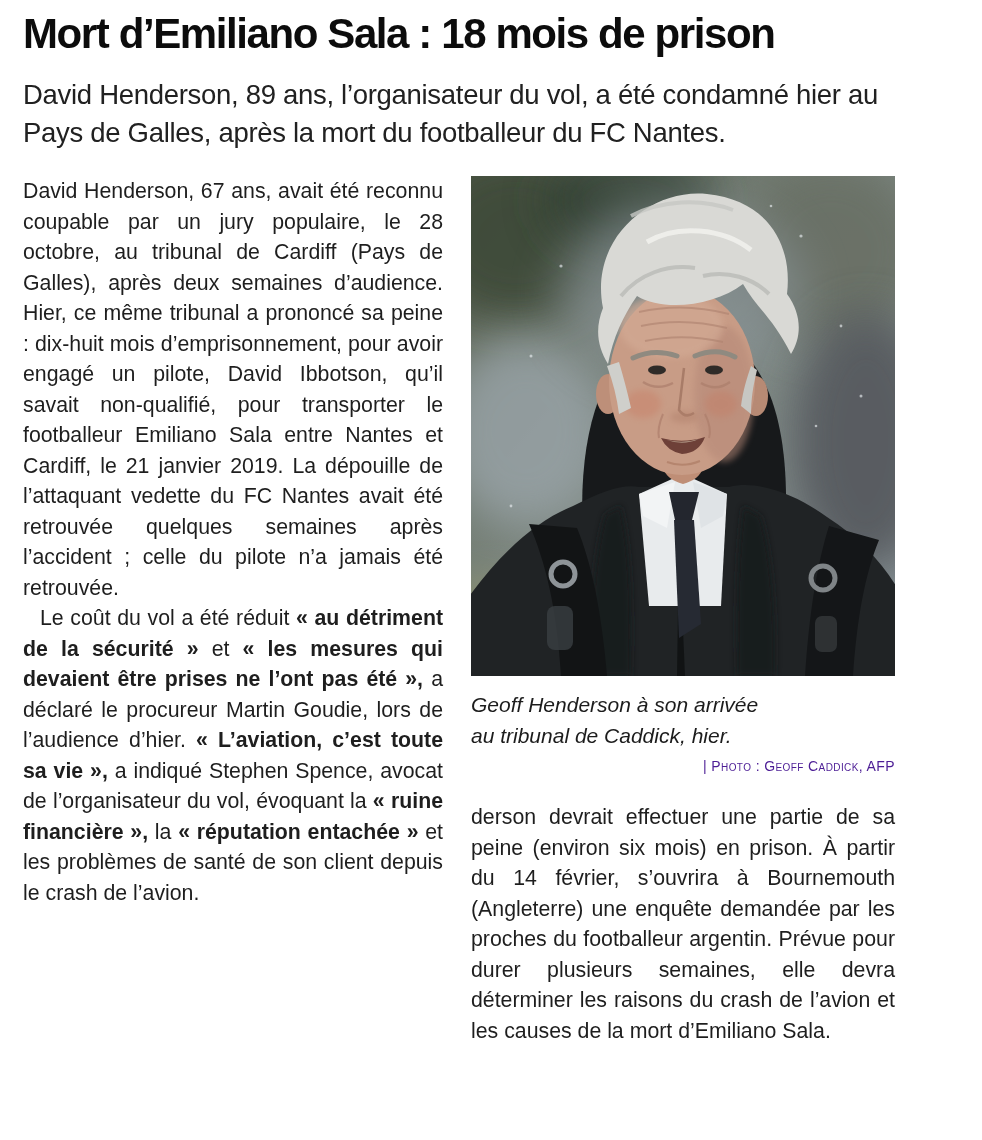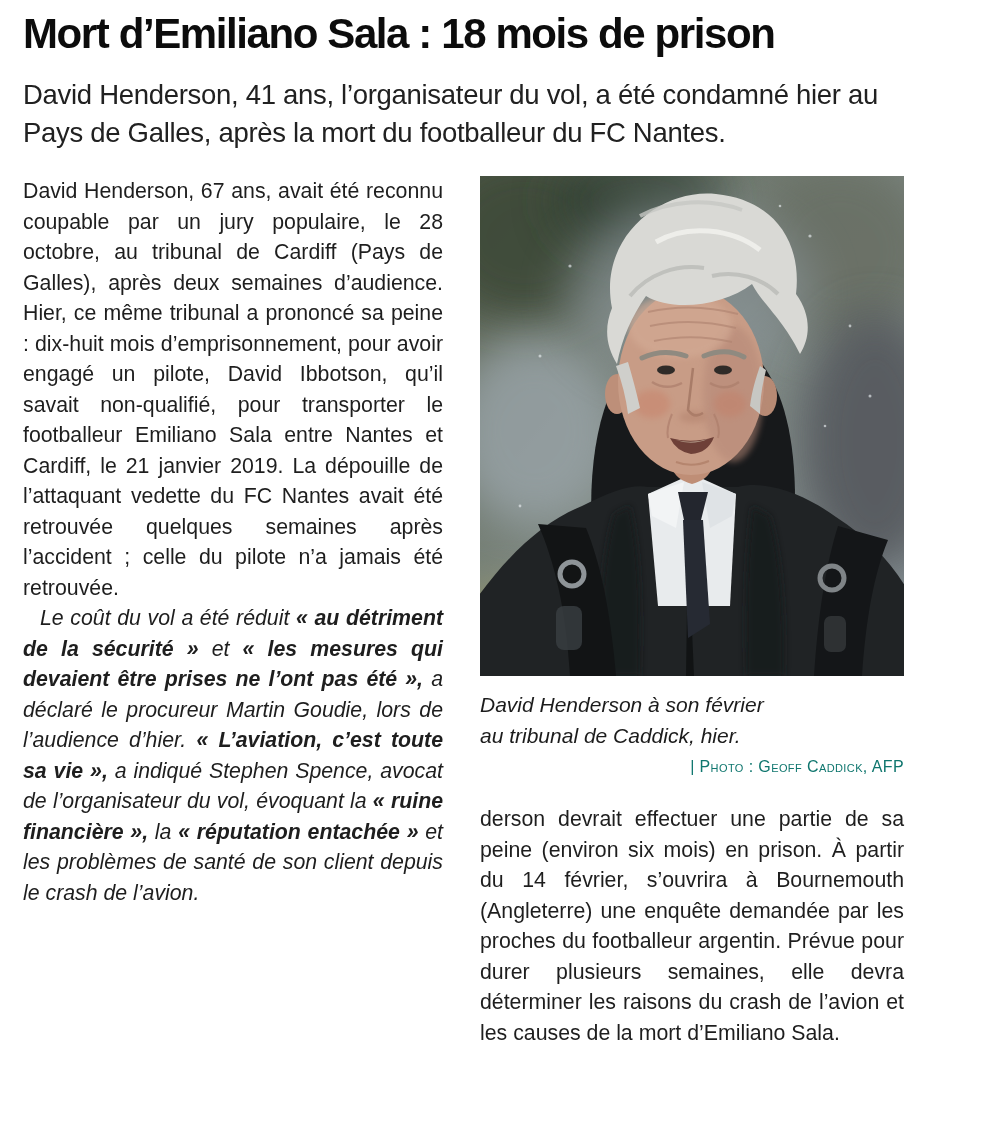--- a/index.html
+++ b/index.html
@@ -15,59 +15,59 @@
     font-size: 42px; line-height: 48px;
     font-weight: 700; letter-spacing: -1.4px;
     color: #0c0c0c; margin: 0;
   }
   .standfirst {
     margin-top: 18px;
     font-size: 27.5px; line-height: 38px;
     letter-spacing: -0.3px;
     color: #212121;
   }
-  .columns { display: flex; gap: 37px; margin-top: 24px; }
+  .columns { display: flex; gap: 28px; margin-top: 24px; }
   .col-left  { width: 420px; }
   .col-right { width: 424px; }
 
   .bodytext p {
     margin: 0;
     font-size: 21.3px; line-height: 30.5px;
     text-align: justify;
     color: #1e1e1e;
     hyphens: auto; -webkit-hyphens: auto;
   }
-  .bodytext p.indent { text-indent: 17px; font-style: italic; }
+  .bodytext p.indent { text-indent: 17px; }
   .bodytext b { font-weight: 700; }
 
   figure { margin: 0; }
   .photo-frame { width: 424px; height: 500px; display: block; }
   .caption {
     margin-top: 13px;
     font-size: 21px; line-height: 31px;
     font-style: italic; color: #1c1c1c;
   }
   .credit {
     margin-top: 7px;
-    font-size: 16px;
+    font-size: 14px;
     font-variant: small-caps;
     letter-spacing: 0.4px;
-    color: #0f766e;
+    color: #4c1d95;
     text-align: right;
   }
   .continuation { margin-top: 28px; }
 </style>
 </head>
 <body>
 
 <div class="page">
 
   <h1 class="headline">Mort d’Emiliano Sala : 18 mois de prison</h1>
 
-  <div class="standfirst">David Henderson, 41 ans, l’organisateur du vol, a été condamné hier au Pays de Galles, après la mort du footballeur du FC Nantes.</div>
+  <div class="standfirst">David Henderson, 89 ans, l’organisateur du vol, a été condamné hier au Pays de Galles, après la mort du footballeur du FC Nantes.</div>
 
   <div class="columns">
 
     <div class="col-left bodytext">
       <p>David Henderson, 67 ans, avait été reconnu coupable par un jury populaire, le 28 octobre, au tribunal de Cardiff (Pays de Galles), après deux semaines d’audience. Hier, ce même tribunal a prononcé sa peine : dix-huit mois d’emprisonnement, pour avoir engagé un pilote, David Ibbotson, qu’il savait non-qualifié, pour transporter le footballeur Emiliano Sala entre Nantes et Cardiff, le 21 janvier 2019. La dépouille de l’attaquant vedette du FC Nantes avait été retrouvée quelques semaines après l’accident ; celle du pilote n’a jamais été retrouvée.</p>
       <p class="indent"><span>Le coût du vol a été réduit </span><b>« au détriment de la sécurité »</b><span> et </span><b>« les mesures qui devaient être prises ne l’ont pas été »,</b><span> a déclaré le procureur Martin Goudie, lors de l’audience d’hier. </span><b>« L’aviation, c’est toute sa vie »,</b><span> a indiqué Stephen Spence, avocat de l’organisateur du vol, évoquant la </span><b>« ruine financière »,</b><span> la </span><b>« réputation entachée »</b><span> et les problèmes de santé de son client depuis le crash de l’avion.</span></p>
     </div>
 
     <div class="col-right">
 
@@ -164,21 +164,21 @@
           <path d="M150,120 C168,98 196,88 224,92" fill="none" stroke="#b9bab6" stroke-width="4" opacity="0.8"></path>
           <path d="M176,66 C206,48 252,52 280,74" fill="none" stroke="#efefec" stroke-width="5" opacity="0.9"></path>
           <path d="M232,100 C256,94 282,102 298,118" fill="none" stroke="#b9bab6" stroke-width="4" opacity="0.8"></path>
           <path d="M160,40 C190,24 230,22 262,34" fill="none" stroke="#c6c7c3" stroke-width="4" opacity="0.8"></path>
           <path d="M136,190 C142,206 146,222 148,238 L160,232 C156,214 152,200 148,186 Z" fill="#cfcfcb"></path>
           <path d="M286,194 C282,210 280,224 280,238 L270,230 C272,214 276,202 280,190 Z" fill="#c7c7c3"></path>
         </svg>
       </figure>
 
       <div class="caption">
-        <div>David Henderson à son février</div>
+        <div>Geoff Henderson à son arrivée</div>
         <div>au tribunal de Caddick, hier.</div>
       </div>
 
       <div class="credit">| Photo :  Geoff Caddick, AFP</div>
 
       <div class="bodytext continuation">
         <p>derson devrait effectuer une partie de sa peine (environ six mois) en prison. À partir du 14 février, s’ouvrira à Bournemouth (Angleterre) une enquête demandée par les proches du footballeur argentin. Prévue pour durer plusieurs semaines, elle devra déterminer les raisons du crash de l’avion et les causes de la mort d’Emiliano Sala.</p>
       </div>
 
     </div>

